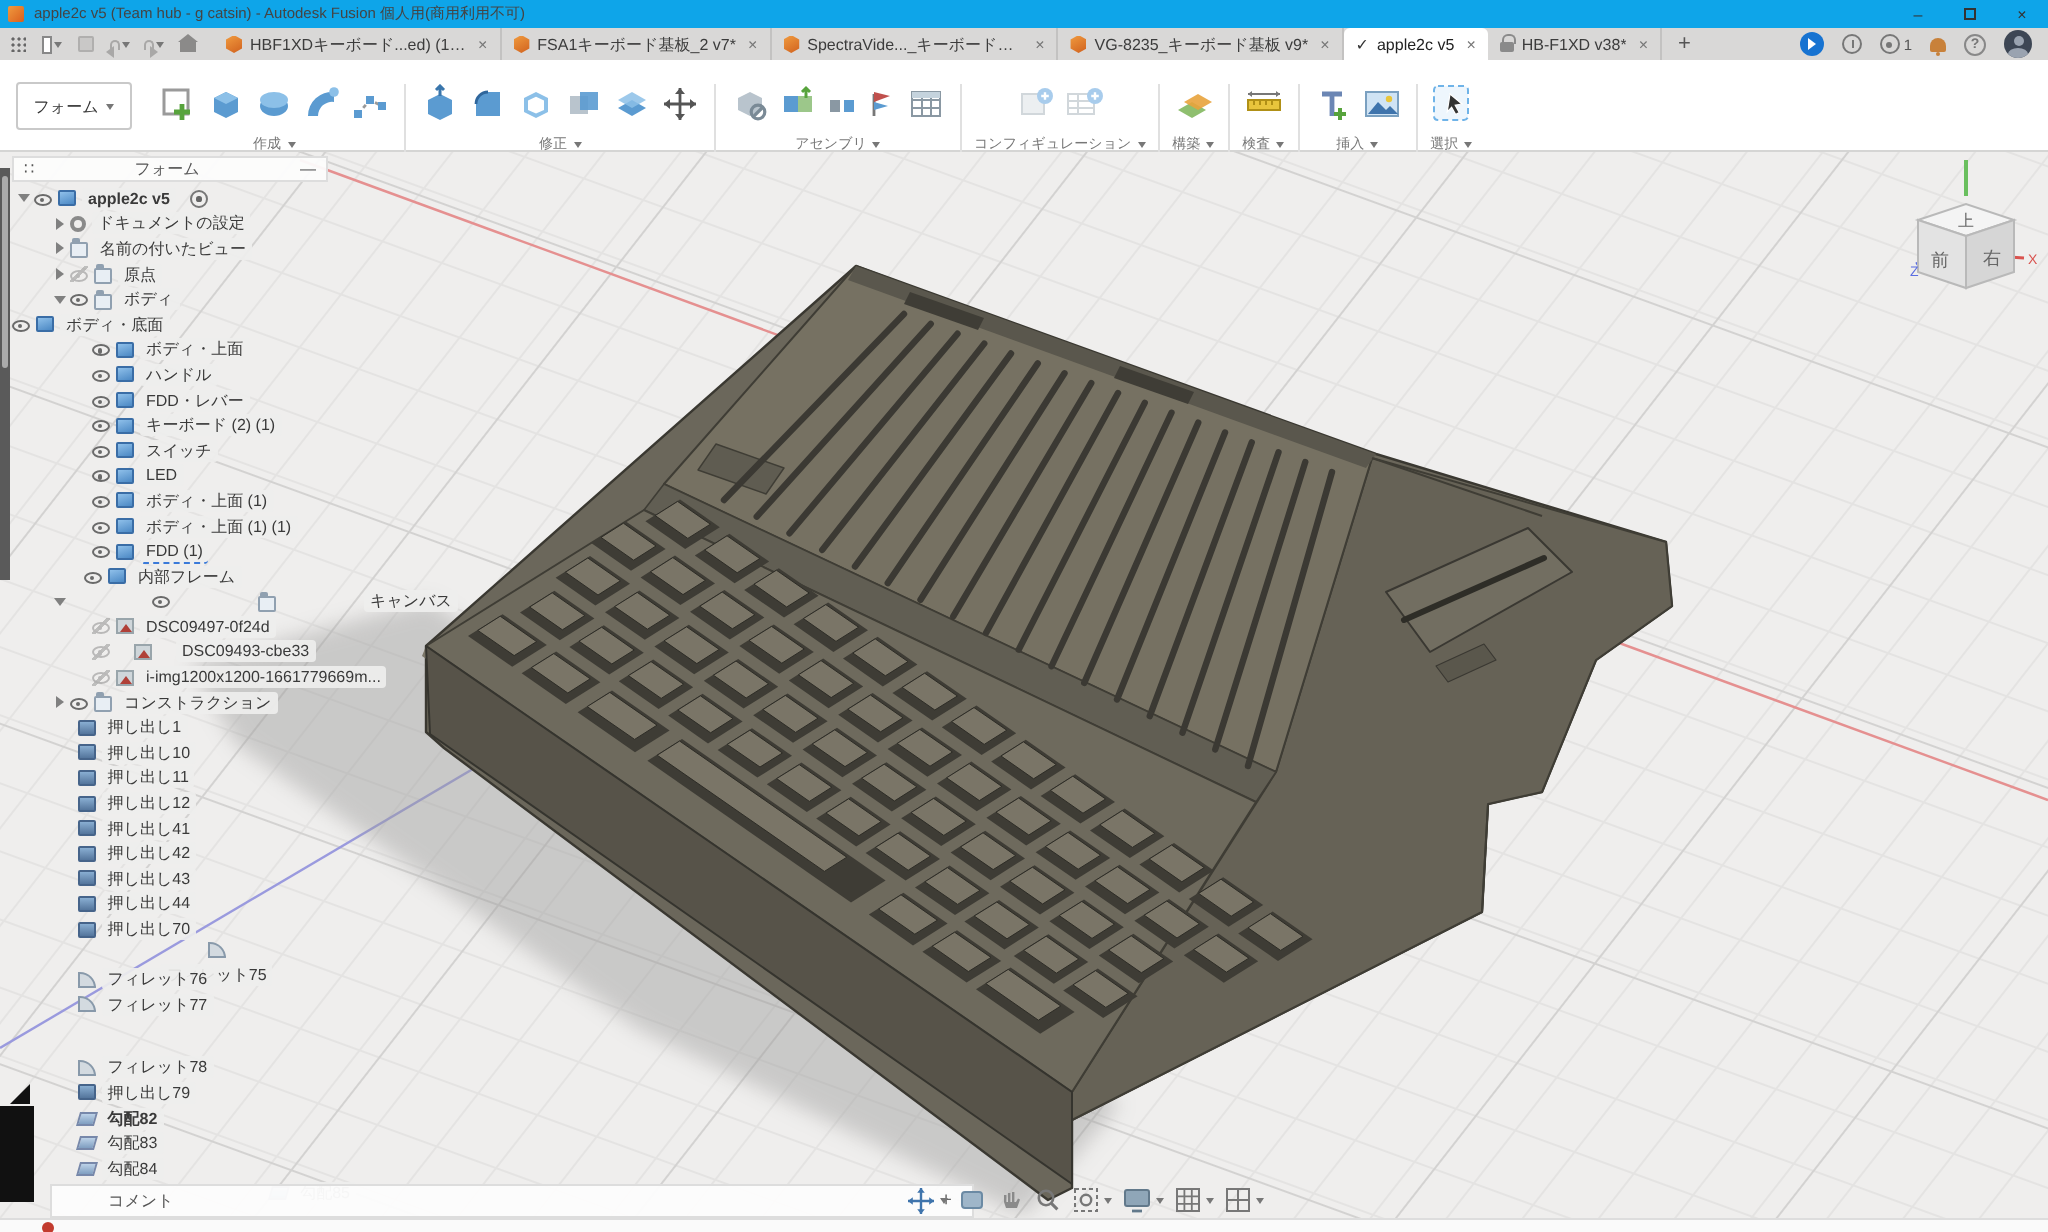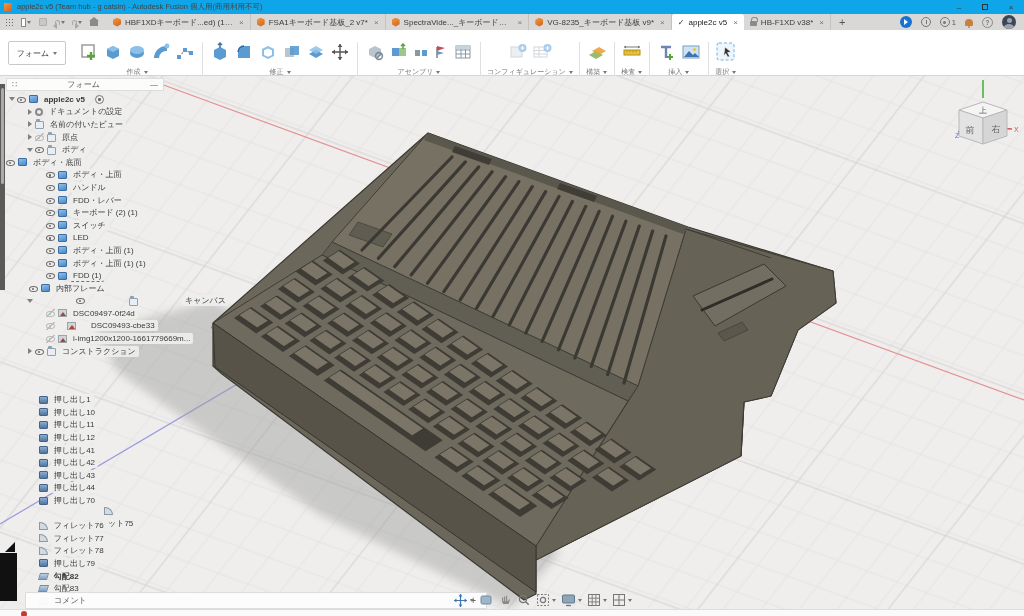--- a/index.html
+++ b/index.html
@@ -707,21 +707,21 @@
         <div class="brow" style="padding-left: 40px;">
           <span class="eye"></span>
           <span class="ic ic-body"></span>
           <span class="lbl">ボディ・上面 (1) (1)</span>
         </div>
         <div class="brow sel" style="padding-left: 40px;">
           <span class="eye"></span>
           <span class="ic ic-body"></span>
           <span class="lbl">FDD (1)</span>
         </div>
-        <div class="brow" style="padding-left: 23px;">
+        <div class="brow" style="padding-left: 36px;">
           <span class="eye"></span>
           <span class="ic ic-body"></span>
           <span class="lbl">内部フレーム</span>
         </div>
         <div class="brow" style="padding-left: 22px; gap: 44px;">
           <span class="chev down"></span>
           <span class="eye"></span>
           <span class="ic ic-folder"></span>
           <span class="lbl">キャンバス</span>
         </div>
@@ -739,21 +739,21 @@
           <span class="eye off"></span>
           <span class="ic ic-canvas"></span>
           <span class="lbl">i-img1200x1200-1661779669m...</span>
         </div>
         <div class="brow" style="padding-left: 22px; text-align: center;">
           <span class="chev"></span>
           <span class="eye"></span>
           <span class="ic ic-folder"></span>
           <span class="lbl">コンストラクション</span>
         </div>
-        <div class="brow" style="padding-left: 32.8px; margin-top: 36px;">
+        <div class="brow" style="padding-left: 32.8px;">
           <span class="ic ic-extrude"></span>
           <span class="lbl">押し出し1</span>
         </div>
         <div class="brow" style="padding-left: 32.8px;">
           <span class="ic ic-extrude"></span>
           <span class="lbl">押し出し10</span>
         </div>
         <div class="brow" style="padding-left: 32.8px;">
           <span class="ic ic-extrude"></span>
           <span class="lbl">押し出し11</span>
@@ -787,21 +787,21 @@
           <span class="lbl">フィレット75</span>
         </div>
         <div class="brow" style="padding-left: 32.8px;">
           <span class="ic ic-fillet"></span>
           <span class="lbl">フィレット76</span>
         </div>
         <div class="brow" style="padding-left: 32.8px;">
           <span class="ic ic-fillet"></span>
           <span class="lbl">フィレット77</span>
         </div>
-        <div class="brow" style="padding-left: 32.8px;">
+        <div class="brow" style="padding-left: 32.8px; margin-top: 19px;">
           <span class="ic ic-fillet"></span>
           <span class="lbl">フィレット78</span>
         </div>
         <div class="brow" style="padding-left: 32.8px;">
           <span class="ic ic-extrude"></span>
           <span class="lbl">押し出し79</span>
         </div>
         <div class="brow" style="padding-left: 32.8px; font-weight: bold;">
           <span class="ic ic-draft"></span>
           <span class="lbl">勾配82</span>

